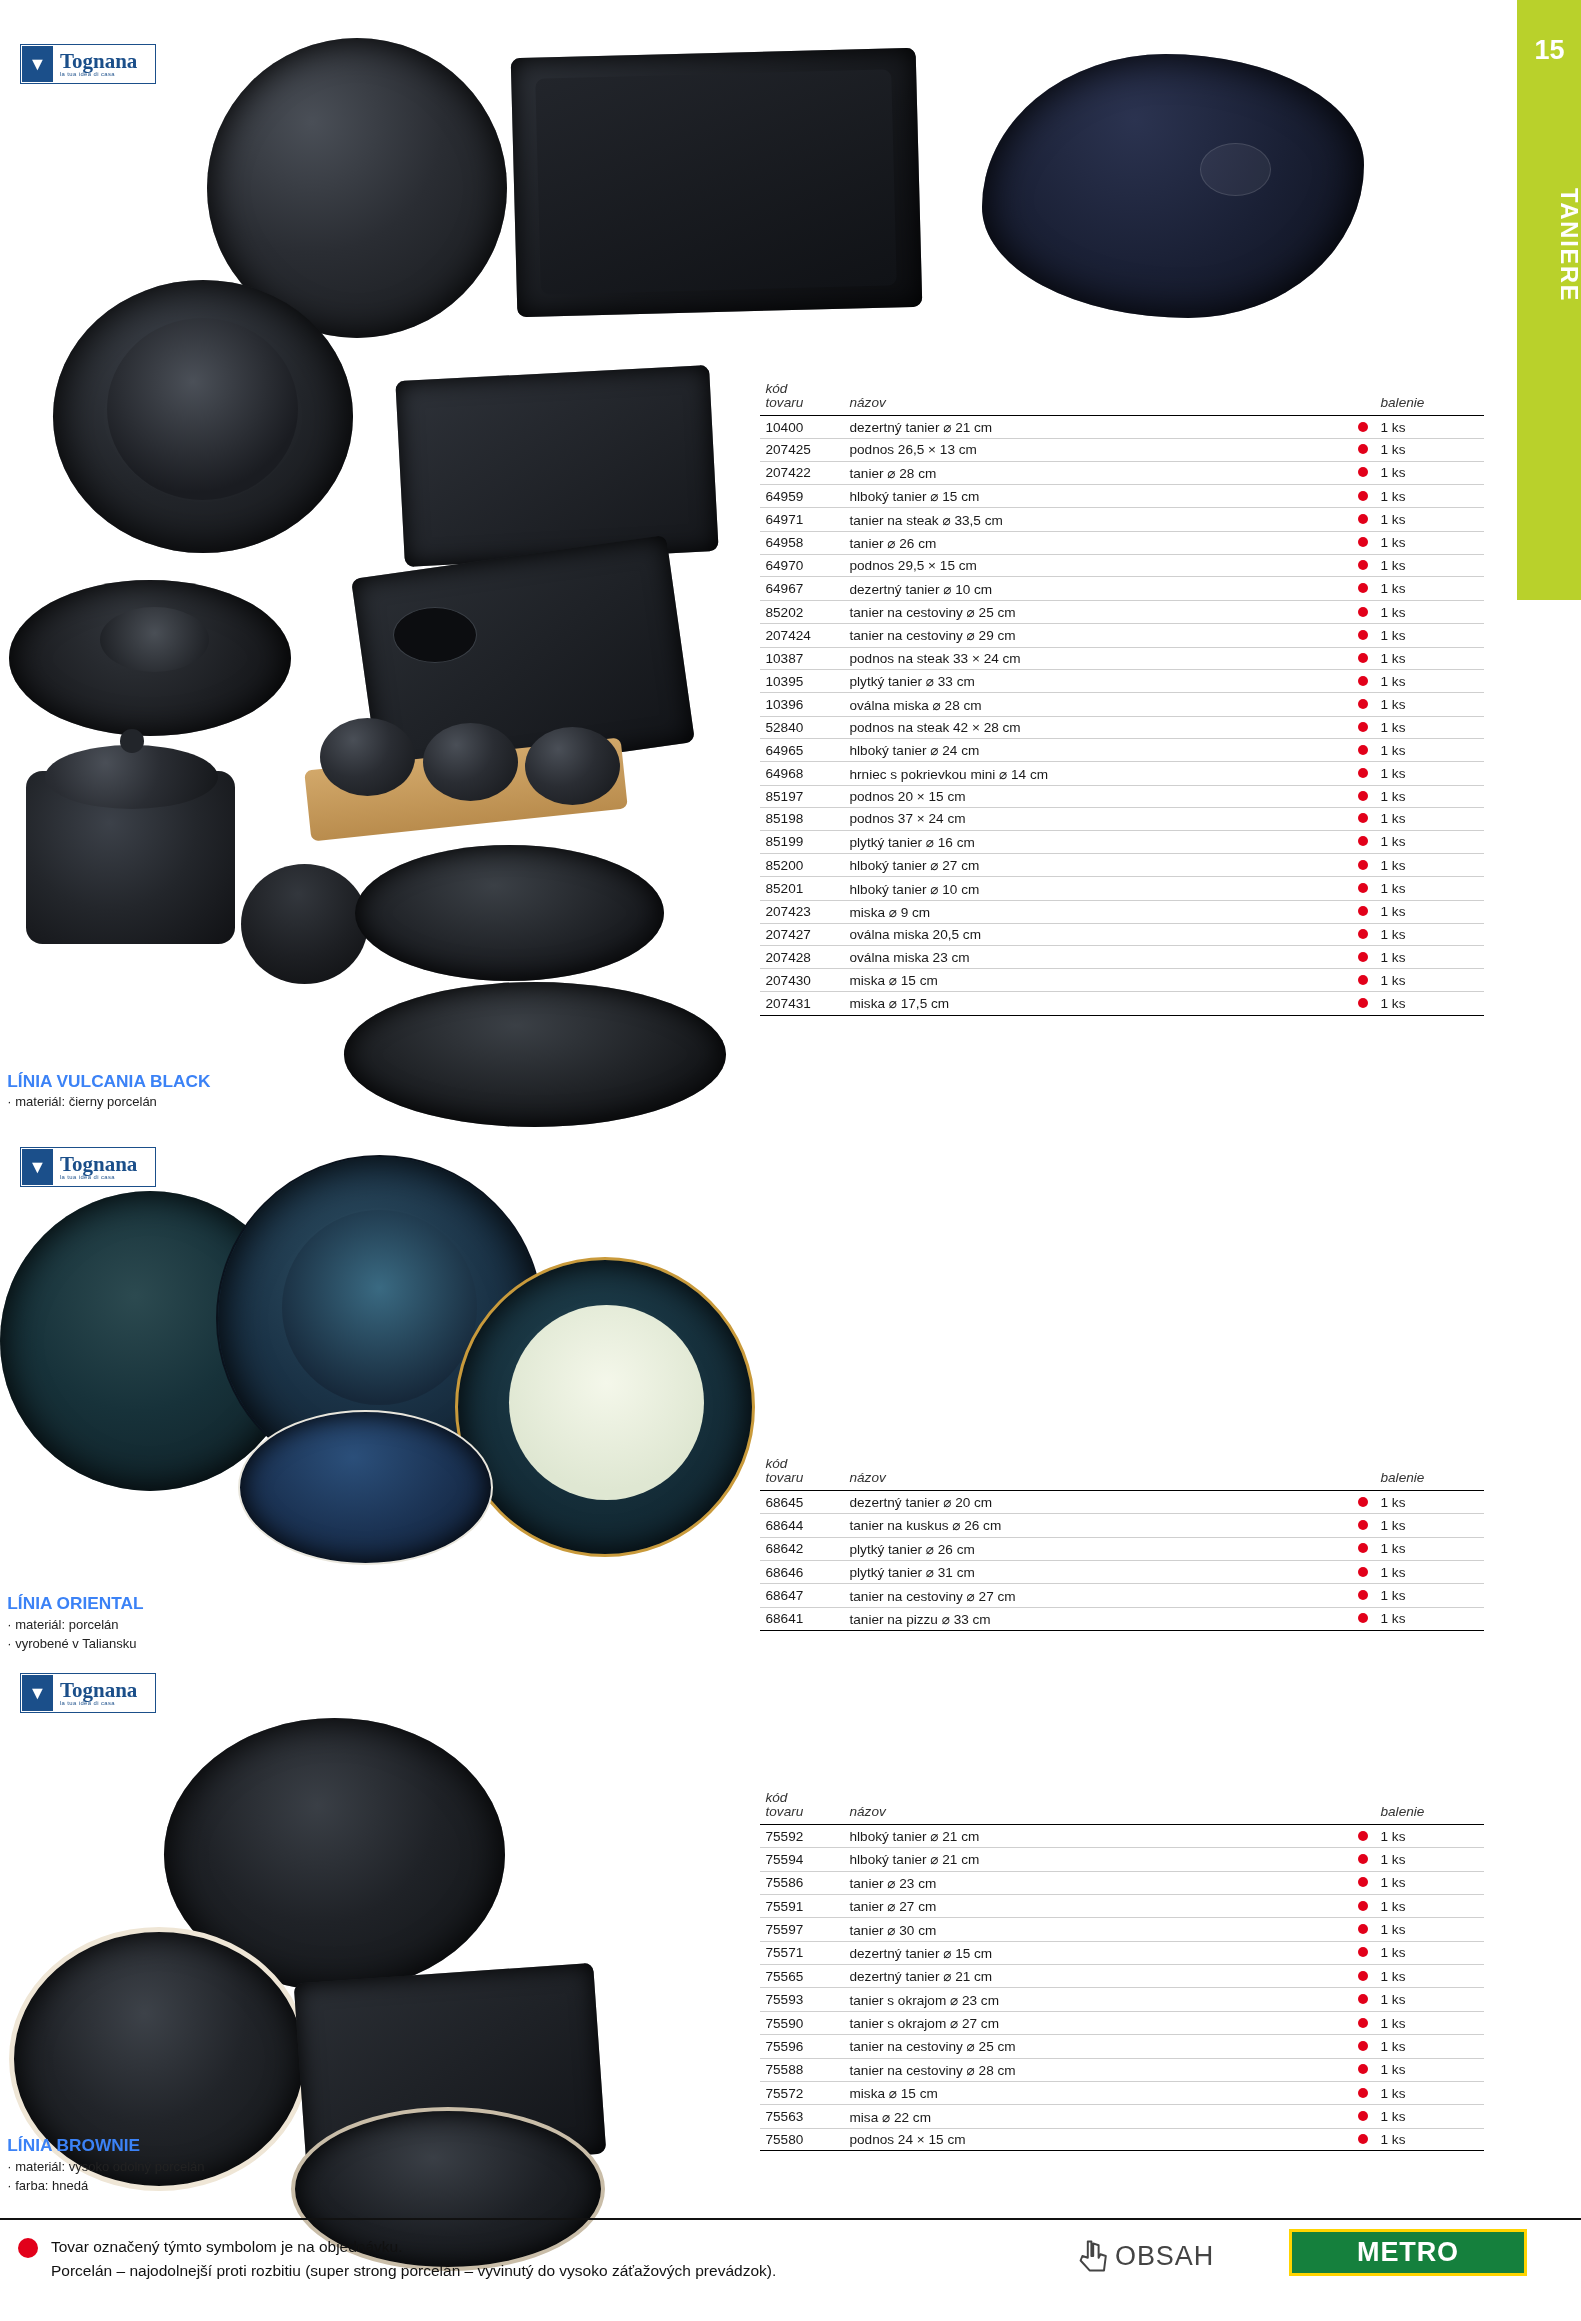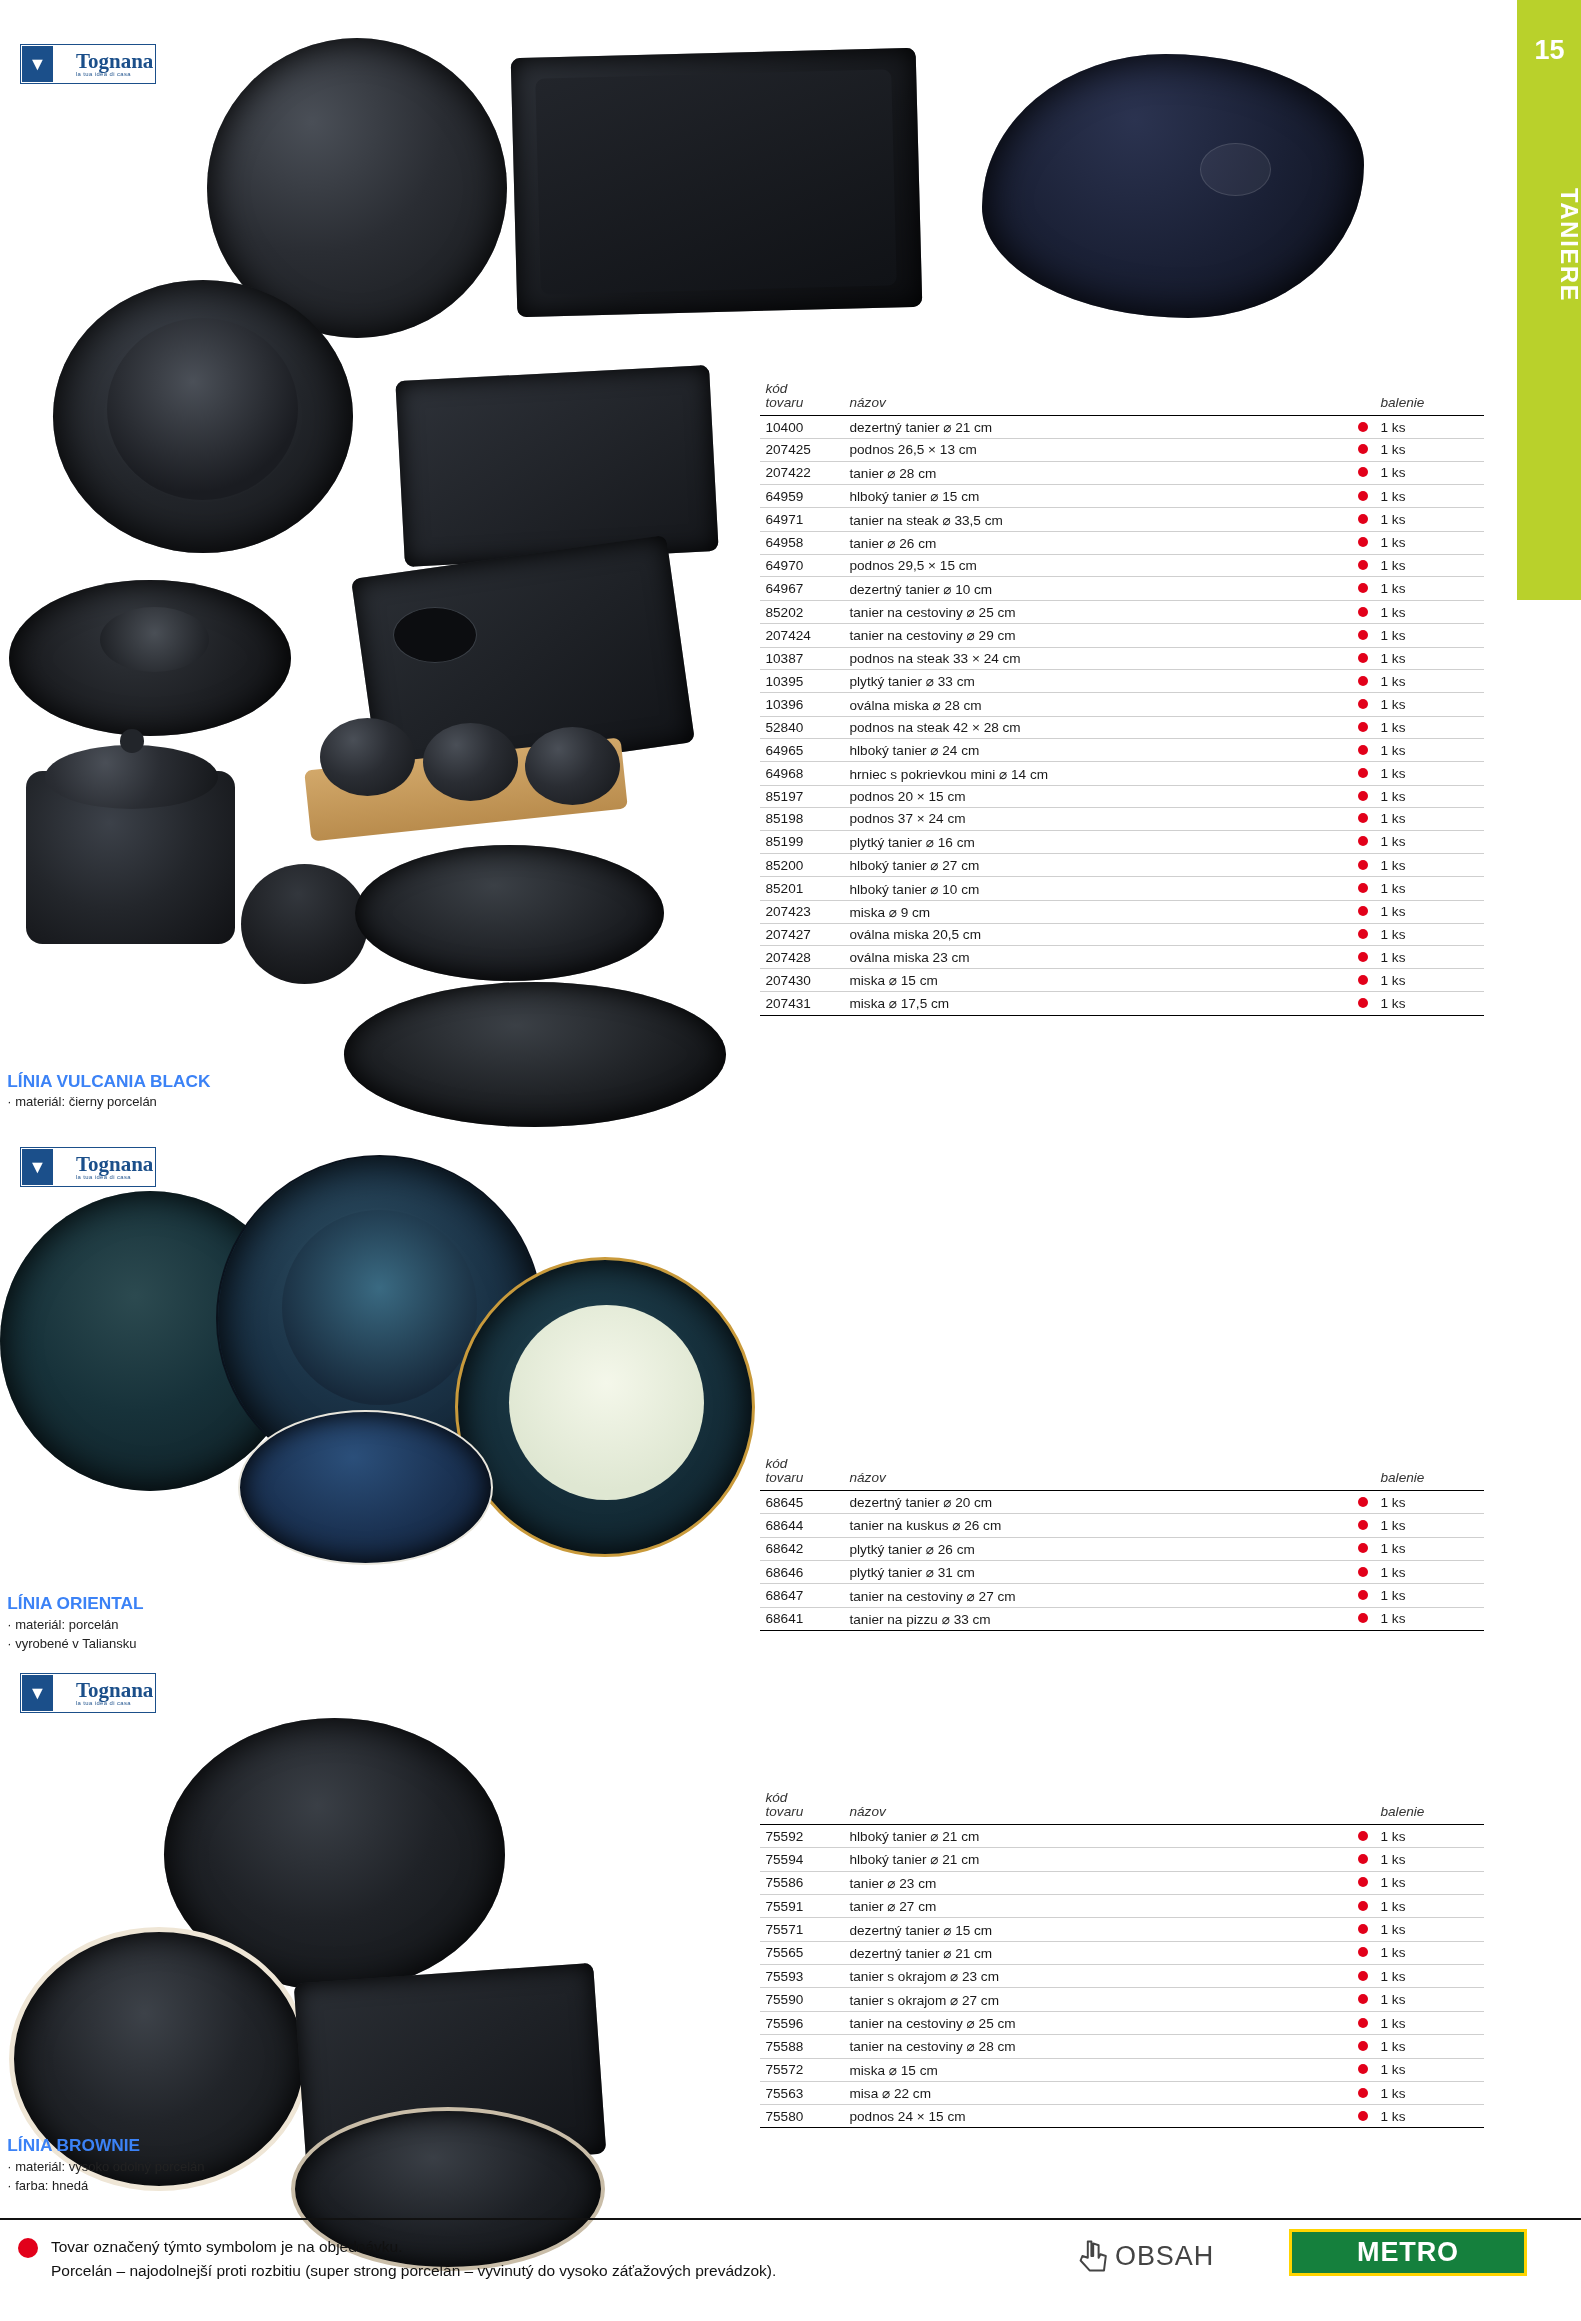--- a/index.html
+++ b/index.html
@@ -41,21 +41,21 @@
     background:#ffffff;
     display:flex; align-items:center;
   }
   .logo .mark{
     width:31px; height:36px; background:#1b4f8a;
     display:flex; align-items:center; justify-content:center;
     color:#fff; font-size:18px; line-height:1;
     margin:0 0 0 0.9px;
   }
   .logo .wordmark{
-    padding-left:23px; line-height:1.0;
+    padding-left:7px; line-height:1.0;
   }
   .logo .wm-main{ font-size:21px; font-weight:bold; color:#1b4f8a; font-family:"Liberation Serif", serif;}
   .logo .wm-sub{ font-size:5.9px; color:#1b4f8a; letter-spacing:0.4px;}
 
   
   .collage{ position:absolute; }
   .shape{ position:absolute; }
 
   .plate-round{ border-radius:50%; }
   .dark1{ background:radial-gradient(circle at 35% 28%, #4a4f57 0%, #2a2d33 45%, #141619 100%); }
@@ -470,20 +470,26 @@
           <td class="dot"><span class="dotmark"></span></td>
           <td class="pack">1 ks</td>
         </tr>
       <tr>
           <td class="code">75591</td>
           <td>tanier ⌀ 27 cm</td>
           <td class="dot"><span class="dotmark"></span></td>
           <td class="pack">1 ks</td>
         </tr>
       <tr>
+          <td class="code">75597</td>
+          <td>tanier ⌀ 30 cm</td>
+          <td class="dot"><span class="dotmark"></span></td>
+          <td class="pack">1 ks</td>
+        </tr>
+      <tr>
           <td class="code">75571</td>
           <td>dezertný tanier ⌀ 15 cm</td>
           <td class="dot"><span class="dotmark"></span></td>
           <td class="pack">1 ks</td>
         </tr>
       <tr>
           <td class="code">75565</td>
           <td>dezertný tanier ⌀ 21 cm</td>
           <td class="dot"><span class="dotmark"></span></td>
           <td class="pack">1 ks</td>

